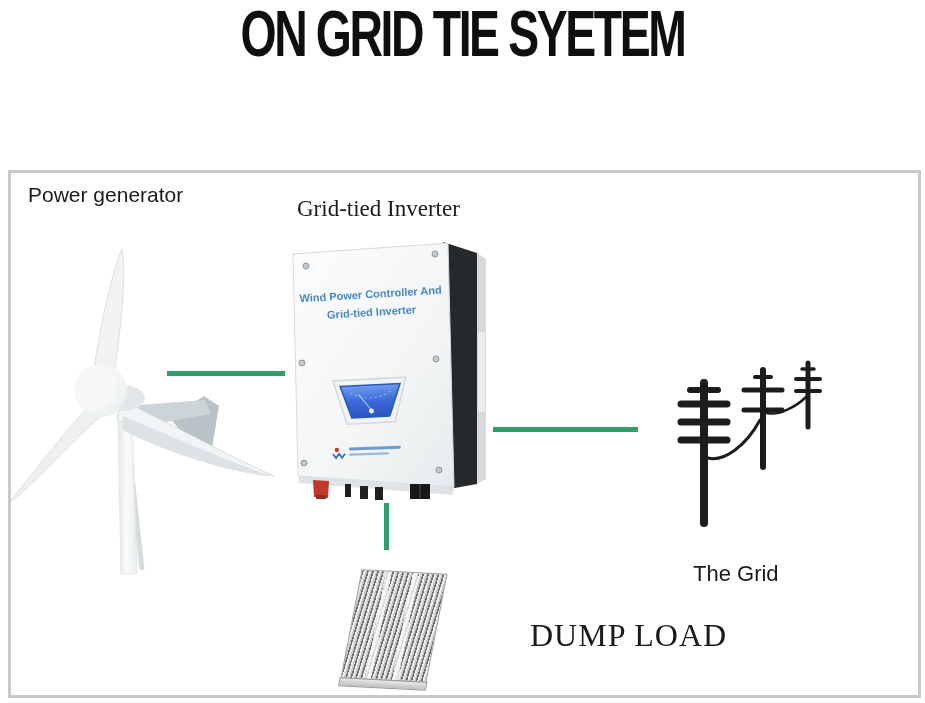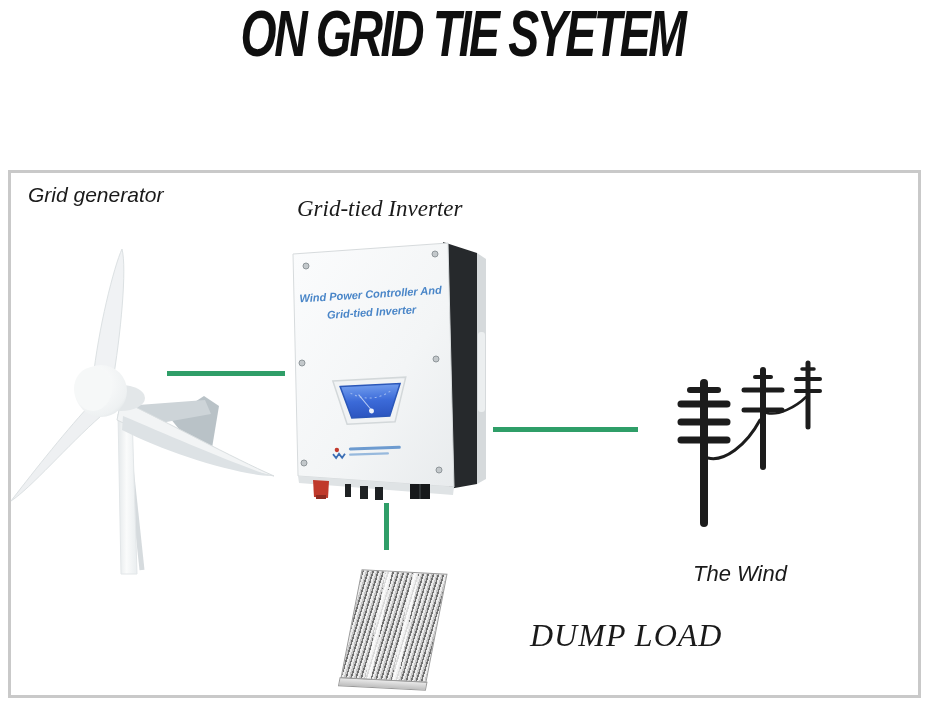--- a/index.html
+++ b/index.html
@@ -1,19 +1,19 @@
 <!DOCTYPE html>
 <html><head>
 <meta charset="utf-8">
 <style>
   * { margin:0; padding:0; box-sizing:border-box; }
   html,body { background:#ffffff; }
   .stage {
     position:relative; width:925px; height:703px; overflow:hidden;
-    background:#ffffff; font-family:"Liberation Sans", sans-serif;font-style:italic;
+    background:#ffffff; font-family:"Liberation Sans", sans-serif;
   }
   
   .title-wrap {
     position:absolute; left:0; top:0; width:925px; height:62px;
     display:flex; justify-content:center; align-items:flex-start;
   }
   .title {
     font-family:"Liberation Sans", sans-serif;
     font-weight:900; font-size:58px; color:#0f0f0f;
     letter-spacing:-3px; white-space:nowrap;
@@ -68,23 +68,23 @@
 <body>
 
 <div class="stage">
 
   <div class="title-wrap">
     <div class="title">ON GRID TIE SYETEM</div>
   </div>
 
   <div class="diagram-box"></div>
 
-  <div class="lbl lbl-wind">Grid generator</div>
+  <div class="lbl lbl-wind">Power generator</div>
   <div class="lbl lbl-inv">Grid-tied Inverter</div>
-  <div class="lbl lbl-grid">The Wind</div>
+  <div class="lbl lbl-grid">The Grid</div>
   <div class="lbl lbl-dump">DUMP LOAD</div>
 
   <div class="conn conn-1"></div>
   <div class="conn conn-2"></div>
   <div class="conn conn-3"></div>
 
   <svg class="svg-abs turbine-svg" width="285" height="340" viewBox="0 0 285 340">
     <defs>
       <linearGradient id="poleg" x1="0" y1="0" x2="1" y2="0">
         <stop offset="0" stop-color="#e4e8ea"></stop>

